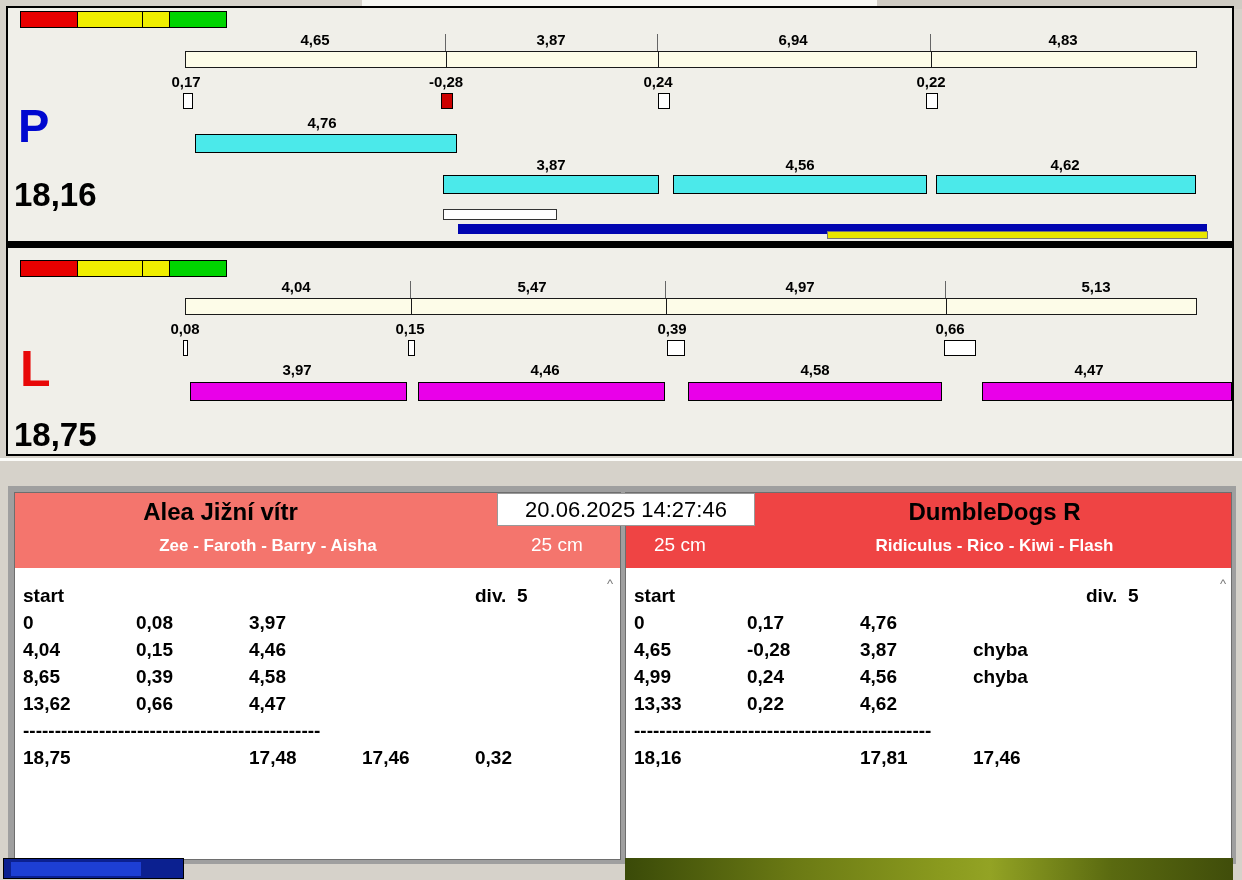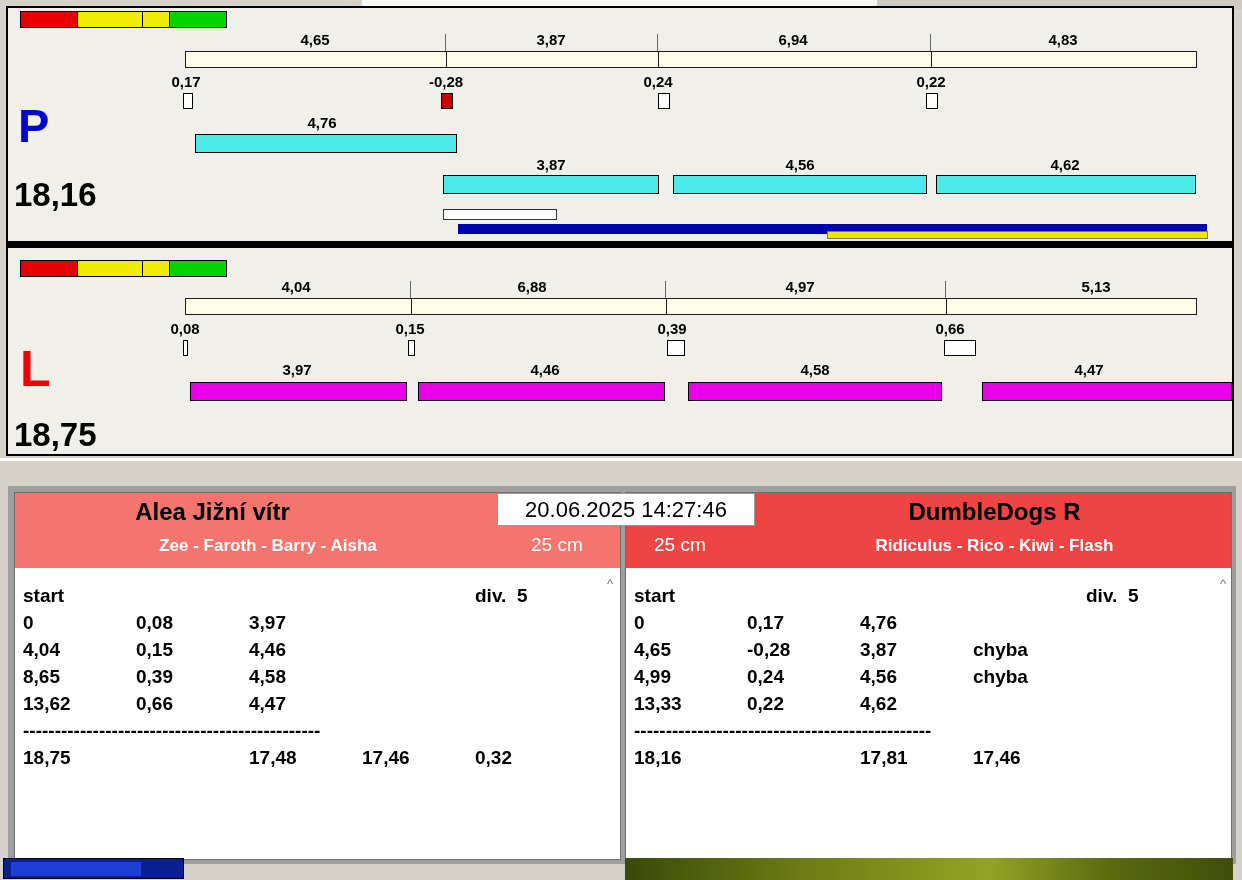--- a/index.html
+++ b/index.html
@@ -109,21 +109,21 @@
 <div class="yellowbar"></div>
 
 <div class="legend" style="left:20px;top:260px">
   <span class="leg" style="width:58px;background:#e80000"></span>
   <span class="leg" style="width:66px;background:#f0ee00"></span>
   <span class="leg" style="width:28px;background:#f0ee00"></span>
   <span class="leg" style="width:58px;background:#00d400"></span>
 </div>
 
 <span class="num" style="left:296px;top:278px">4,04</span>
-<span class="num" style="left:532px;top:278px">6,88</span>
+<span class="num" style="left:532px;top:278px">5,47</span>
 <span class="num" style="left:800px;top:278px">4,97</span>
 <span class="num" style="left:1096px;top:278px">5,13</span>
 <span class="vline" style="left:410px;top:281px"></span>
 <span class="vline" style="left:665px;top:281px"></span>
 <span class="vline" style="left:945px;top:281px"></span>
 
 <div class="track" style="top:298px">
   <i class="tdiv" style="left:225px"></i>
   <i class="tdiv" style="left:480px"></i>
   <i class="tdiv" style="left:760px"></i>
@@ -151,21 +151,21 @@
 <div class="bar magenta" style="left:688px;top:382px;width:254px"></div>
 <div class="bar magenta" style="left:982px;top:382px;width:250px"></div>
 
 <span class="total" style="left:14px;top:418px">18,75</span>
 
 <div class="whiteline"></div>
 <div class="panelzone"></div>
 
 <div class="panel" style="left:14px">
   <div class="phead salmon">
-    <div class="ptitle" style="left:4px;width:387px">Alea Jižní vítr</div>
+    <div class="ptitle" style="left:12px;width:387px">Alea Jižní vítr</div>
     <div class="psub" style="left:0;width:506px">Zee - Faroth - Barry - Aisha</div>
     <div class="pcat" style="left:516px">25 cm</div>
   </div>
   <div class="pbody">
     <div class="row">
       <span class="cell">start</span>
       <span class="cell"></span>
       <span class="cell"></span>
       <span class="cell"></span>
       <span class="cell">div.  5</span>

